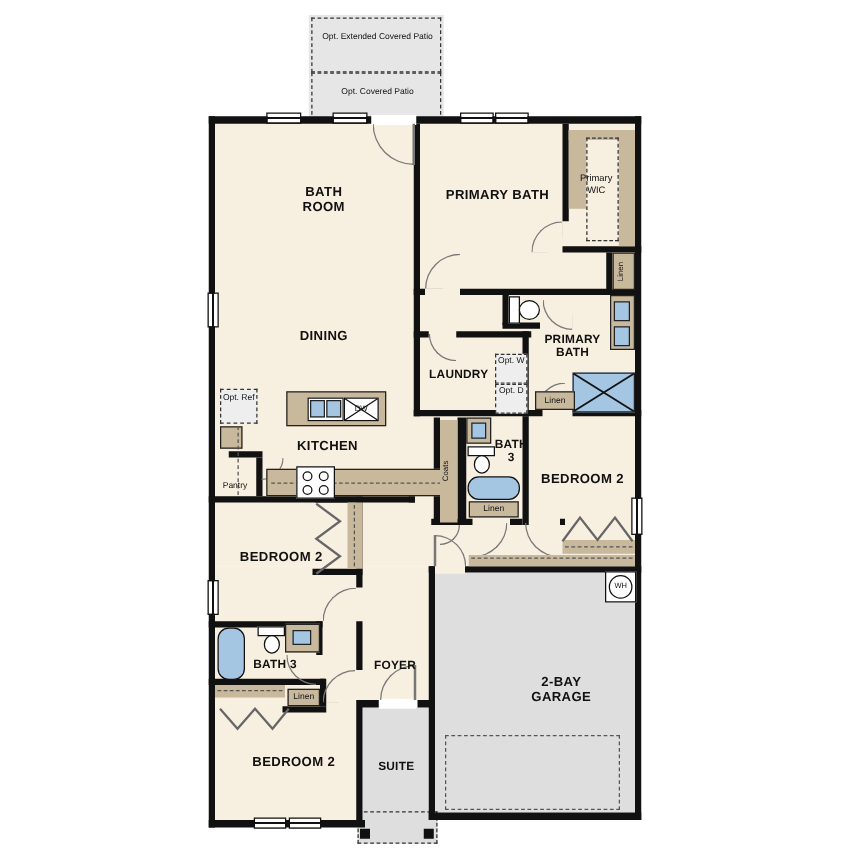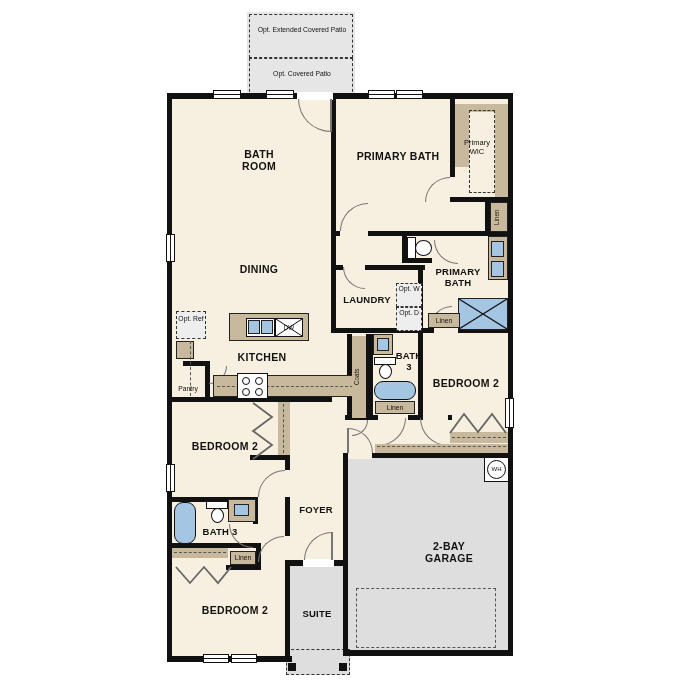--- a/index.html
+++ b/index.html
@@ -212,21 +212,21 @@
   <div class="lbl room" style="left:230px;top:351px;width:64px;">KITCHEN</div>
   <div class="lbl room" style="left:352px;top:150px;width:92px;">PRIMARY BATH</div>
   <div class="lbl" style="left:458px;top:139px;width:38px;font-size:7.5px;">Primary WIC</div>
   <div class="lbl room-sm" style="left:427px;top:267px;width:62px;">PRIMARY BATH</div>
   <div class="lbl room-sm" style="left:336px;top:295px;width:62px;">LAUNDRY</div>
   <div class="lbl room-sm" style="left:394px;top:351px;width:30px;">BATH 3</div>
   <div class="lbl room" style="left:429px;top:377px;width:74px;">BEDROOM 2</div>
   <div class="lbl room" style="left:186px;top:440px;width:78px;">BEDROOM 2</div>
   <div class="lbl room-sm" style="left:198px;top:527px;width:44px;">BATH 3</div>
   <div class="lbl room" style="left:194px;top:604px;width:82px;">BEDROOM 2</div>
-  <div class="lbl room-sm" style="left:293px;top:505px;width:46px;">FOYER</div>
+  <div class="lbl room-sm" style="left:293px;top:528px;width:46px;">FOYER</div>
   <div class="lbl room-sm" style="left:294px;top:609px;width:46px;">SUITE</div>
   <div class="lbl room" style="left:411px;top:540px;width:76px;">2-BAY GARAGE</div>
 
   <div class="lbl small" style="left:177px;top:315px;width:28px;">Opt. Ref</div>
   <div class="lbl small" style="left:397px;top:285px;width:24px;">Opt. W</div>
   <div class="lbl small" style="left:397px;top:309px;width:24px;">Opt. D</div>
   <div class="lbl small" style="left:168px;top:385px;width:40px;">Pantry</div>
   <div class="lbl small vert" style="left:353px;top:360px;width:12px;height:34px;font-size:6.3px;">Coats</div>
   <div class="lbl small vert" style="left:493px;top:204px;width:12px;height:26px;font-size:6.3px;">Linen</div>
   <div class="lbl small" style="left:428px;top:317px;width:32px;">Linen</div>

